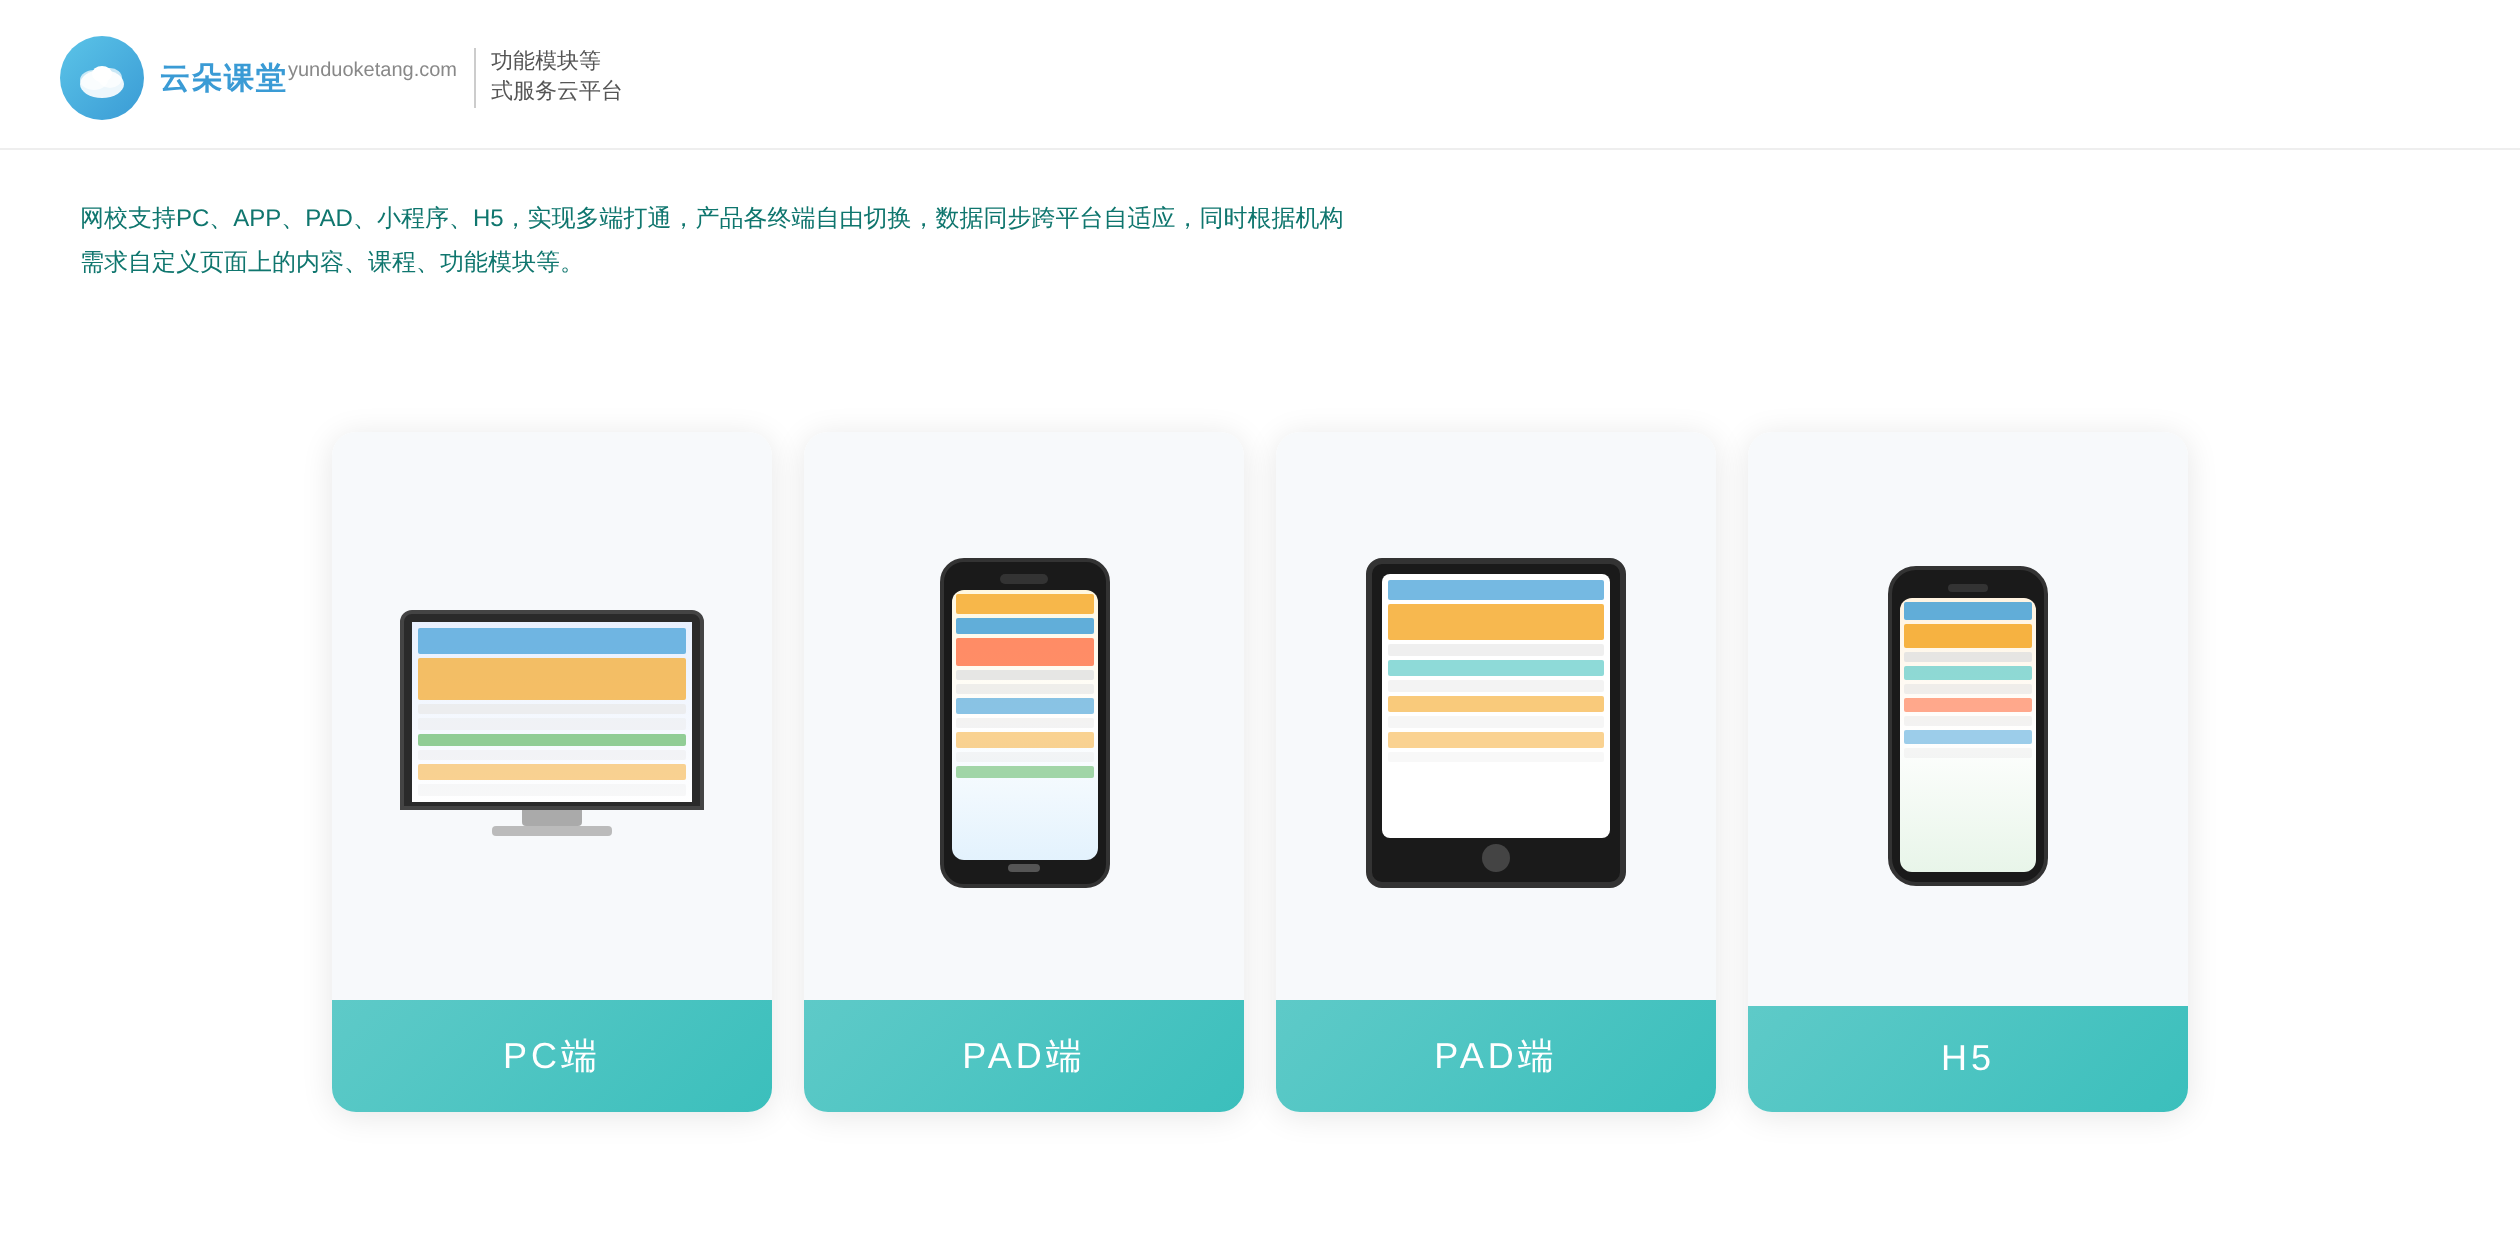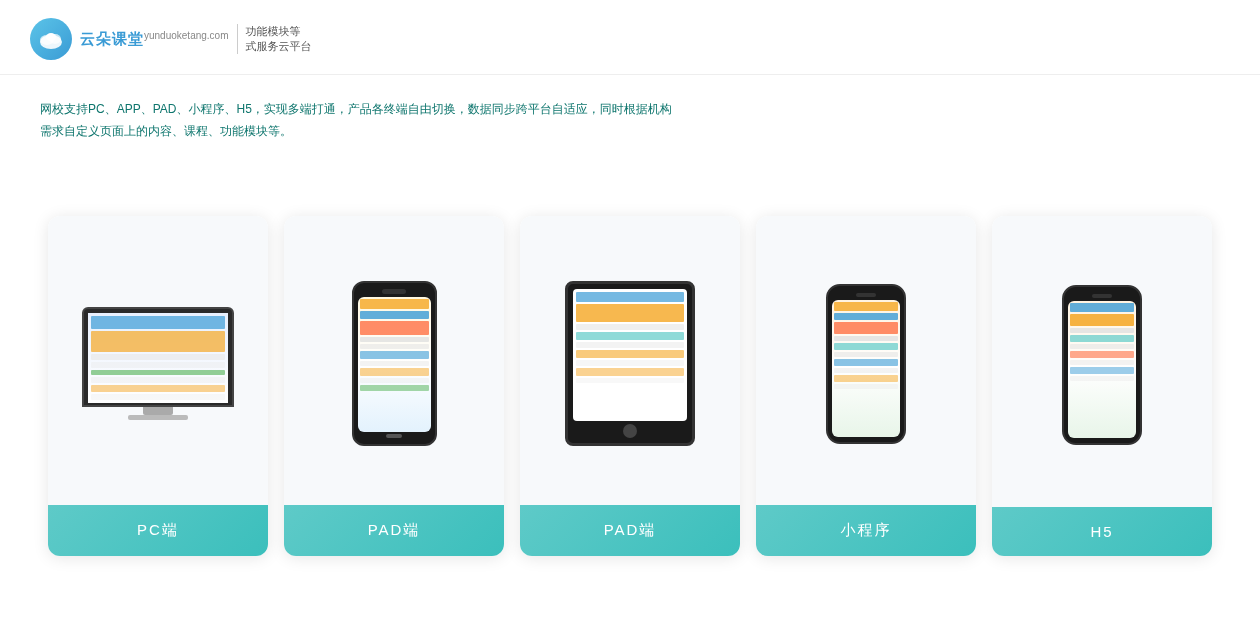--- a/index.html
+++ b/index.html
@@ -143,21 +143,21 @@
       width: 100%;
       background: #f7f9fb;
       padding: 18px 12px 12px 12px;
     }
 
     .card-label {
       width: 100%;
       background: linear-gradient(135deg, #5ecac8, #3bbfbc);
       color: #fff;
       text-align: center;
-      font-size: 15px;
+      font-size: 18px;
       font-weight: 500;
       padding: 16px 0;
       letter-spacing: 2px;
     }
 
     
     .pc-mockup {
       display: flex;
       flex-direction: column;
       align-items: center;
@@ -433,40 +433,20 @@
             <div class="pad-row pad-row-light" style="height:6px;opacity:0.4;"></div>
             <div class="pad-row" style="height:8px;background:#f5a623;opacity:0.5;"></div>
             <div class="pad-row pad-row-light" style="height:5px;opacity:0.3;"></div>
           </div>
           <div class="pad-home"></div>
         </div>
       </div>
       <div class="card-label">PAD端</div>
     </div>
 
-    <div class="card">
-      <div class="card-image-area">
-        <div class="mini-phone-mockup">
-          <div class="mini-notch"></div>
-          <div class="mini-screen">
-            <div class="ms-row" style="background:#f5a623;height:9px;"></div>
-            <div class="ms-row ms-row-blue" style="height:7px;"></div>
-            <div class="ms-row" style="background:#ff7043;height:12px;opacity:0.8;"></div>
-            <div class="ms-row ms-row-light" style="height:5px;"></div>
-            <div class="ms-row ms-row-teal" style="height:7px;"></div>
-            <div class="ms-row ms-row-light" style="height:5px;opacity:0.5;"></div>
-            <div class="ms-row ms-row-blue" style="height:7px;opacity:0.6;"></div>
-            <div class="ms-row ms-row-light" style="height:5px;opacity:0.4;"></div>
-            <div class="ms-row" style="background:#f5a623;height:7px;opacity:0.5;"></div>
-            <div class="ms-row ms-row-light" style="height:5px;opacity:0.3;"></div>
-          </div>
-        </div>
-      </div>
-      <div class="card-label">小程序</div>
-    </div>
 
     <div class="card">
       <div class="card-image-area">
         <div class="mini-phone-mockup">
           <div class="mini-notch"></div>
           <div class="mini-screen">
             <div class="ms-row ms-row-blue" style="height:9px;"></div>
             <div class="ms-row" style="background:#f5a623;height:12px;opacity:0.85;"></div>
             <div class="ms-row ms-row-light" style="height:5px;"></div>
             <div class="ms-row ms-row-teal" style="height:7px;"></div>

